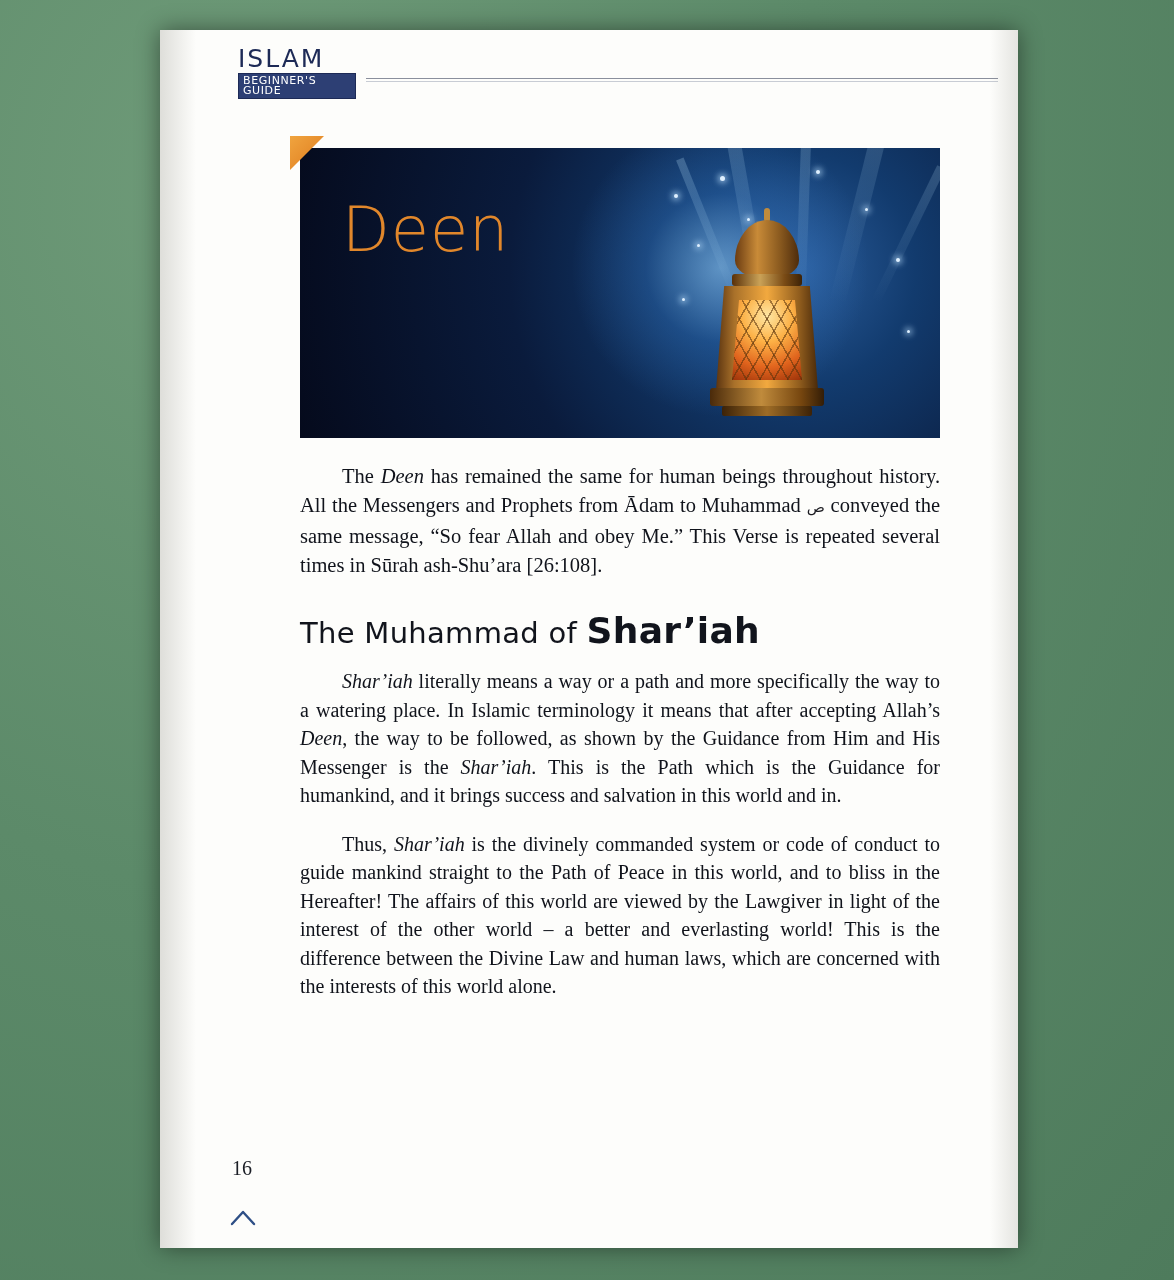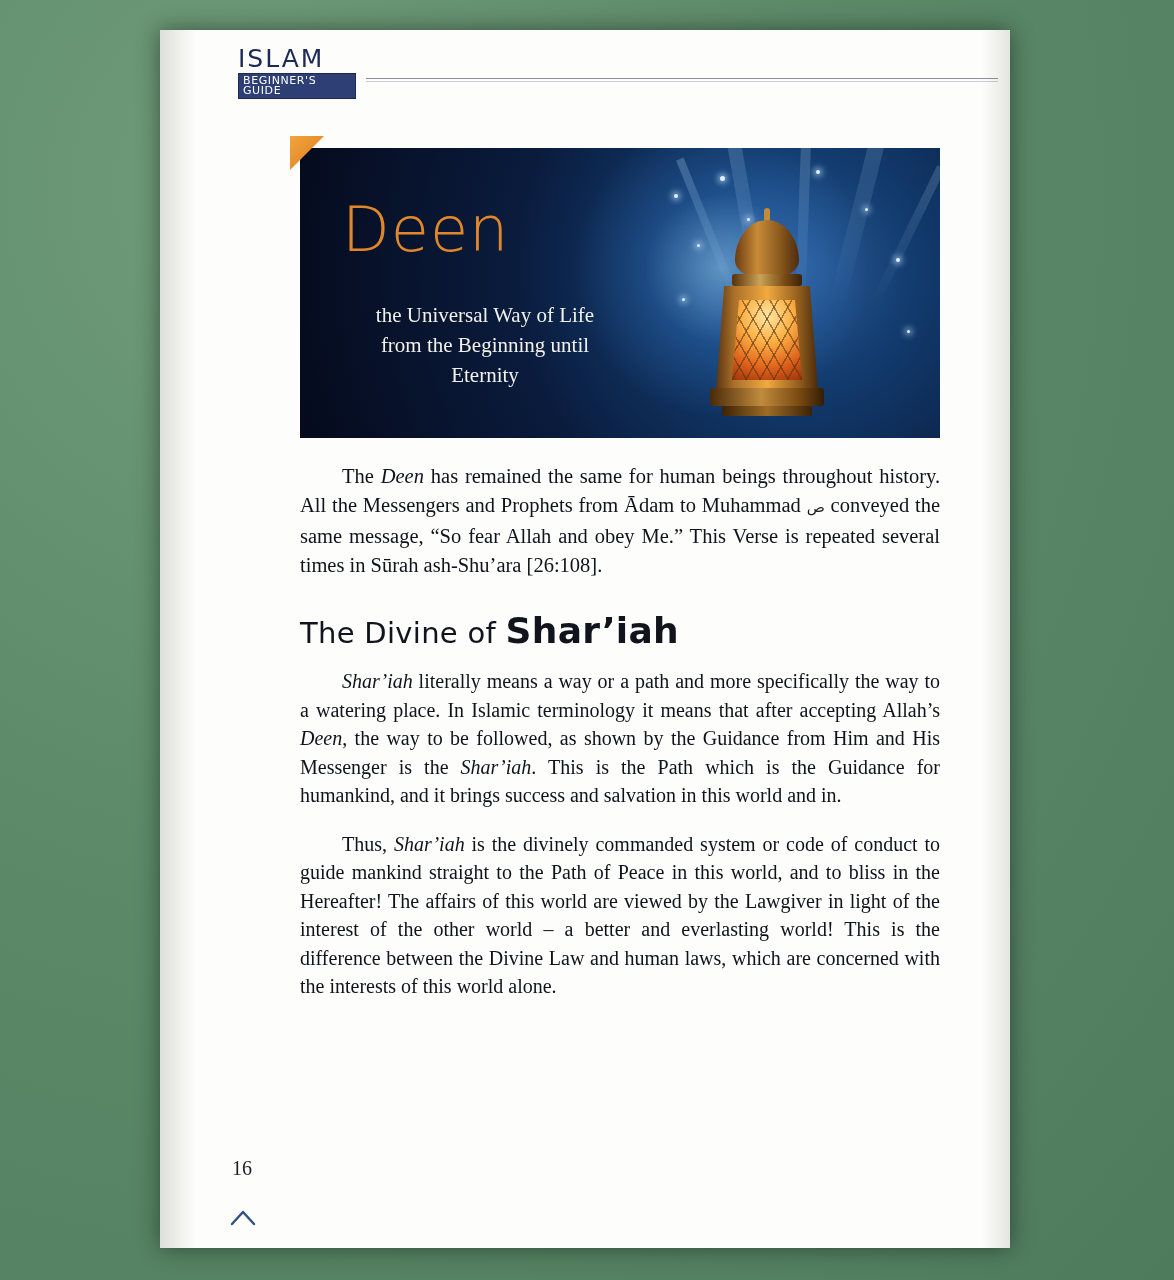--- a/index.html
+++ b/index.html
@@ -24,20 +24,21 @@
   }
   
   #book-page {
     position: absolute;
     left: 160px;
     top: 30px;
     width: 850px;
     height: 1218px;
     background: #fdfdfb;
     box-shadow: 0 0 22px rgba(0,0,0,0.45);
+    padding-left: 8px;
   }
   
   #book-page:before {
     content: "";
     position: absolute;
     left: 0; top: 0; bottom: 0;
     width: 36px;
     background: linear-gradient(90deg, rgba(150,150,140,0.30), rgba(255,255,255,0));
     pointer-events: none;
   }
@@ -353,35 +354,30 @@
         <div class="lantern-dome"></div>
         <div class="lantern-neck"></div>
         <div class="lantern-body"></div>
         <div class="lantern-glass"></div>
         <div class="lantern-grid"></div>
         <div class="lantern-base"></div>
         <div class="lantern-base2"></div>
       </div>
 
       <div class="banner-title">Deen</div>
-      <div class="banner-sub">
-        <div>the Universal Way of Life</div>
-        <div>from the Beginning until</div>
-        <div>Eternity</div>
-      </div>
     </div>
     <div class="corner-fold2"></div>
   </div>
 
   <div class="content">
 
     <p class="body"><span>The </span><span class="it">Deen</span><span> has remained the same for human beings throughout history. All the Messengers and Prophets from Ādam to Muhammad </span><span class="sallallahu">ص</span><span> conveyed the same message, </span><span class="bold">“So fear Allah and obey Me.”</span><span> This Verse is repeated several times in Sūrah ash-Shu’ara [26:108].</span></p>
 
 
-    <h2 class="section"><span>The Divine of </span><span class="big">Shar’iah</span></h2>
+    <h2 class="section"><span>The Muhammad of </span><span class="big">Shar’iah</span></h2>
 
     <div class="para-block-2">
       <p class="body"><span class="it">Shar’iah</span><span> literally means a way or a path and more specifically the way to a watering place. In Islamic terminology it means that after accepting Allah’s </span><span class="it">Deen</span><span>, the way to be followed, as shown by the Guidance from Him and His Messenger is the </span><span class="it">Shar’iah</span><span>. This is the Path which is the Guidance for humankind, and it brings success and salvation in this world and in.</span></p>
 
       <p class="body"><span>Thus, </span><span class="it">Shar’iah</span><span> is the divinely commanded system or code of conduct to guide mankind straight to the Path of Peace in this world, and to bliss in the Hereafter! The affairs of this world are viewed by the Lawgiver in light of the interest of the other world – a better and everlasting world! This is the difference between the Divine Law and human laws, which are concerned with the interests of this world alone.</span></p>
     </div>
   </div>
 
   <div class="folio">16</div>
   <div class="folio-mark">

